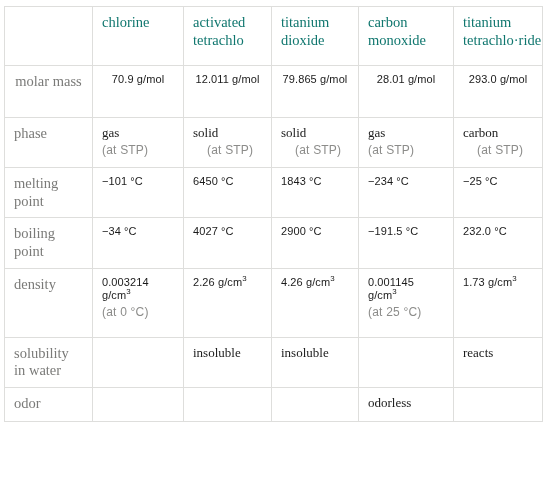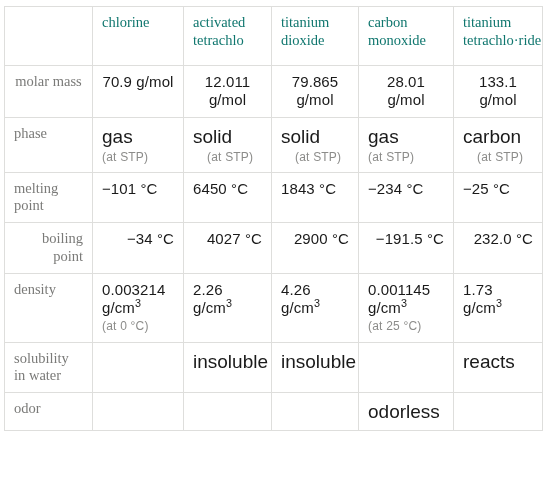--- a/index.html
+++ b/index.html
@@ -58,28 +58,28 @@
 
   
   td.value-cell {
     color: #1a1a1a;
     font-size: 14.5px;
     text-align: left;
   }
   
   .num {
     font-family: "Liberation Sans", sans-serif;
-    font-size: 15px;
+    font-size: 11px;
     letter-spacing: 0.1px;
     display: block;
   }
   
   .word {
-    font-family: Liberation Sans, sans-serif;
-    font-size: 19px;
+    font-family: Liberation Serif, serif;
+    font-size: 13px;
     display: block;
   }
   .note {
     display: block;
     color: #8c8c8a;
     font-family: "Liberation Sans", sans-serif;
     font-size: 12px;
     margin-top: 2px;
     letter-spacing: 0.2px;
   }
@@ -88,21 +88,21 @@
     font-size: 0.72em;
     vertical-align: super;
     line-height: 0;
   }
   .times { color: #5a5a58; }
 
   
   tr.r-molar td      { height: 37px; text-align: center; }
   tr.r-phase td      { height: 35px; }
   tr.r-melt td       { height: 35px; }
-  tr.r-boil td       { height: 33px; text-align: right; }
+  tr.r-boil td       { height: 33px; }
   tr.r-density td    { height: 54px; }
   tr.r-sol td        { height: 31px; }
   tr.r-visc td       { height: 55px; }
   tr.r-odor td       { height: 19px; }
 </style>
 </head>
 <body>
 
 <table id="chem-table">
   <colgroup>
@@ -130,21 +130,21 @@
         <td class="value-cell">
           <span class="num">12.011 g/mol</span>
         </td>
         <td class="value-cell">
           <span class="num">79.865 g/mol</span>
         </td>
         <td class="value-cell">
           <span class="num">28.01 g/mol</span>
         </td>
         <td class="value-cell">
-          <span class="num">133.1 g/mol</span>
+          <span class="num">293.0 g/mol</span>
         </td>
       </tr>
       <tr class="r-phase">
         <td class="row-label">phase</td>
         <td class="value-cell">
           <span class="word">gas</span>
           <span class="note">(at STP)</span>
         </td>
         <td class="value-cell">
           <span class="word">solid</span>

